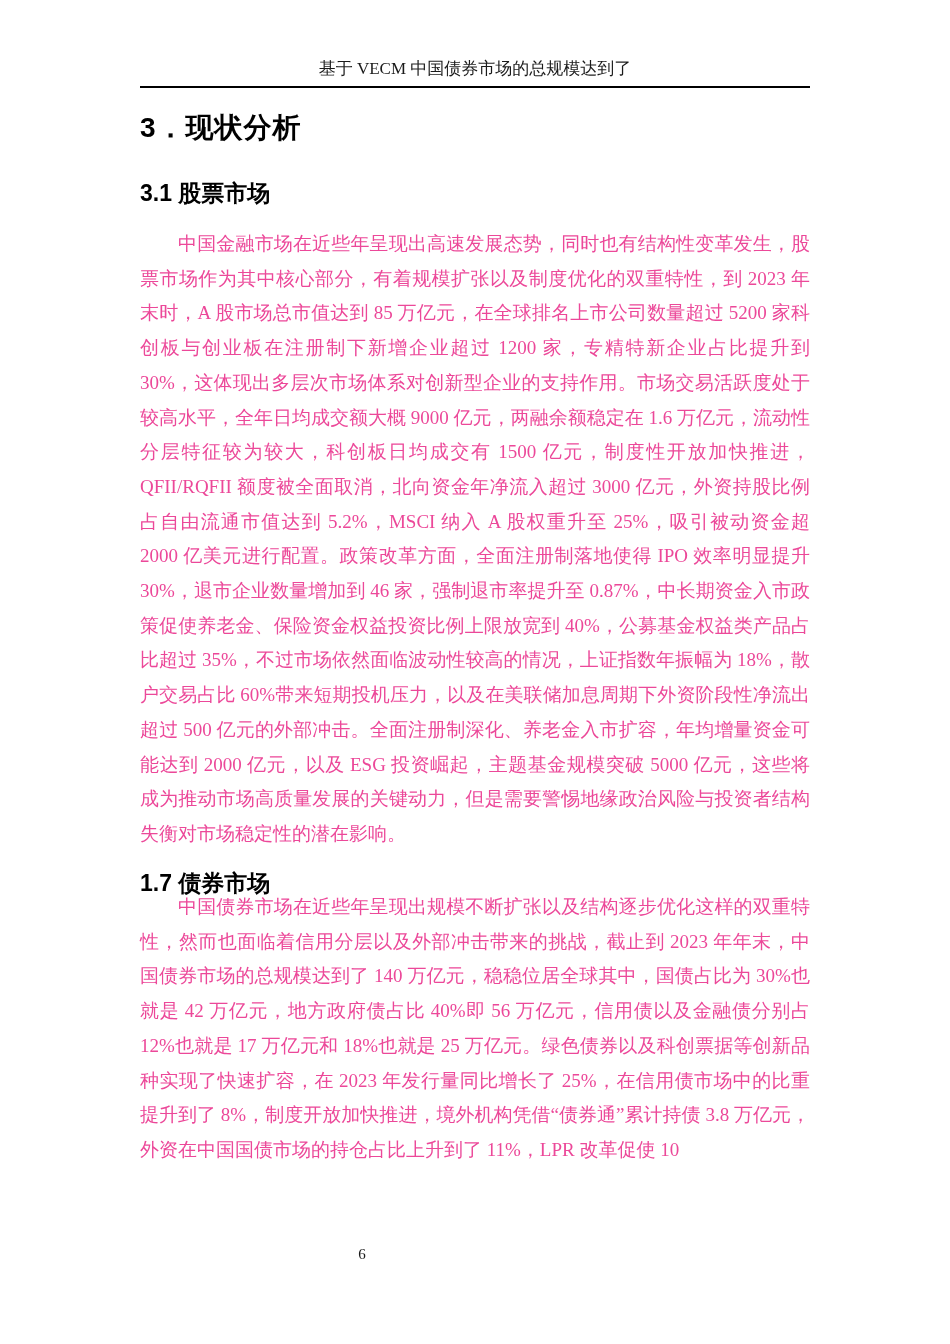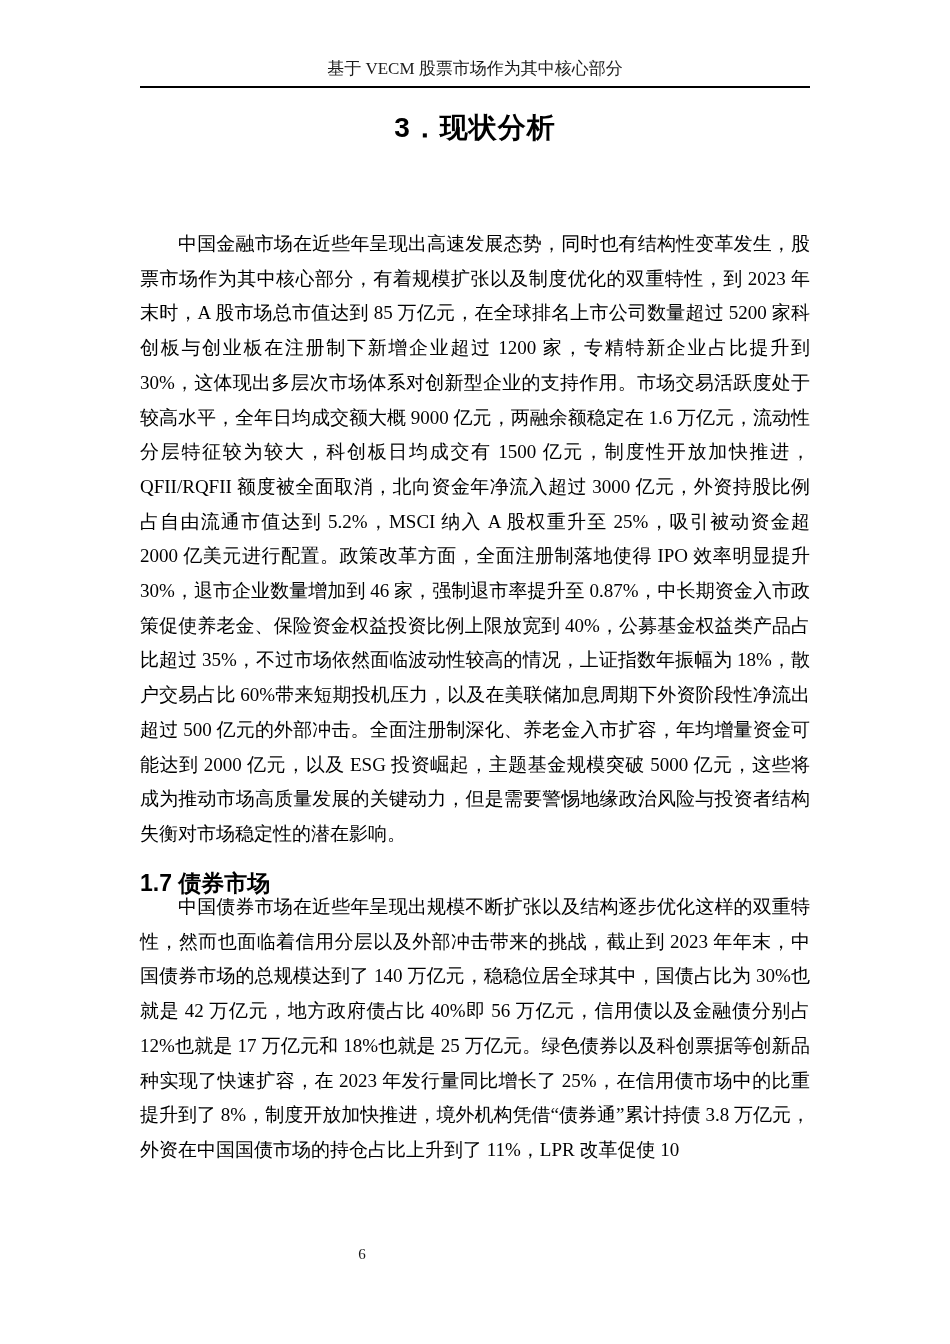--- a/index.html
+++ b/index.html
@@ -26,21 +26,20 @@
     line-height: 26px;
     color: #1a1a1a;
     padding-bottom: 4px;
     border-bottom: 2px solid #000000;
   }
   .chapter-title {
     position: absolute;
     top: 108px;
     left: 140px;
     width: 670px;
-    text-align: center;
     font-size: 28px;
     line-height: 40px;
     font-weight: bold;
     font-family: "Liberation Sans", "DejaVu Sans", sans-serif;
     color: #000000;
     letter-spacing: 1px;
   }
   .section-heading {
     position: absolute;
     left: 140px;
@@ -55,44 +54,45 @@
   .heading-bond  { top: 866px; }
   .body-para {
     position: absolute;
     left: 140px;
     width: 670px;
     font-size: 19px;
     line-height: 34.7px;
     text-align: justify;
     text-justify: inter-character;
     text-indent: 38px;
-    color: #000000;
+    color: #ec4899;
   }
   .para-stock { top: 227px; height: 628px; }
   .para-bond  { top: 890px; height: 280px; }
   .page-number {
     position: absolute;
     top: 1244px;
     left: 336px;
     width: 52px;
     text-align: center;
     font-size: 15px;
     line-height: 20px;
     color: #1a1a1a;
   }
 </style>
 </head>
 <body>
 
 <div class="page">
 
-  <div class="running-header">基于 VECM 股票市场作为其中核心部分</div>
+  <div class="running-header">基于 VECM 中国债券市场的总规模达到了</div>
 
   <div class="chapter-title">3．现状分析</div>
 
+  <div class="section-heading heading-stock">3.1 股票市场</div>
 
   <div class="body-para para-stock">中国金融市场在近些年呈现出高速发展态势，同时也有结构性变革发生，股票市场作为其中核心部分，有着规模扩张以及制度优化的双重特性，到 2023 年末时，A 股市场总市值达到 85 万亿元，在全球排名上市公司数量超过 5200 家科创板与创业板在注册制下新增企业超过 1200 家，专精特新企业占比提升到 30%，这体现出多层次市场体系对创新型企业的支持作用。市场交易活跃度处于较高水平，全年日均成交额大概 9000 亿元，两融余额稳定在 1.6 万亿元，流动性分层特征较为较大，科创板日均成交有 1500 亿元，制度性开放加快推进，QFII/RQFII 额度被全面取消，北向资金年净流入超过 3000 亿元，外资持股比例占自由流通市值达到 5.2%，MSCI 纳入 A 股权重升至 25%，吸引被动资金超 2000 亿美元进行配置。政策改革方面，全面注册制落地使得 IPO 效率明显提升 30%，退市企业数量增加到 46 家，强制退市率提升至 0.87%，中长期资金入市政策促使养老金、保险资金权益投资比例上限放宽到 40%，公募基金权益类产品占比超过 35%，不过市场依然面临波动性较高的情况，上证指数年振幅为 18%，散户交易占比 60%带来短期投机压力，以及在美联储加息周期下外资阶段性净流出超过 500 亿元的外部冲击。全面注册制深化、养老金入市扩容，年均增量资金可能达到 2000 亿元，以及 ESG 投资崛起，主题基金规模突破 5000 亿元，这些将成为推动市场高质量发展的关键动力，但是需要警惕地缘政治风险与投资者结构失衡对市场稳定性的潜在影响。</div>
 
   <div class="section-heading heading-bond">1.7 债券市场</div>
 
   <div class="body-para para-bond">中国债券市场在近些年呈现出规模不断扩张以及结构逐步优化这样的双重特性，然而也面临着信用分层以及外部冲击带来的挑战，截止到 2023 年年末，中国债券市场的总规模达到了 140 万亿元，稳稳位居全球其中，国债占比为 30%也就是 42 万亿元，地方政府债占比 40%即 56 万亿元，信用债以及金融债分别占 12%也就是 17 万亿元和 18%也就是 25 万亿元。绿色债券以及科创票据等创新品种实现了快速扩容，在 2023 年发行量同比增长了 25%，在信用债市场中的比重提升到了 8%，制度开放加快推进，境外机构凭借“债券通”累计持债 3.8 万亿元，外资在中国国债市场的持仓占比上升到了 11%，LPR 改革促使 10</div>
 
   <div class="page-number">6</div>
 
 </div>

